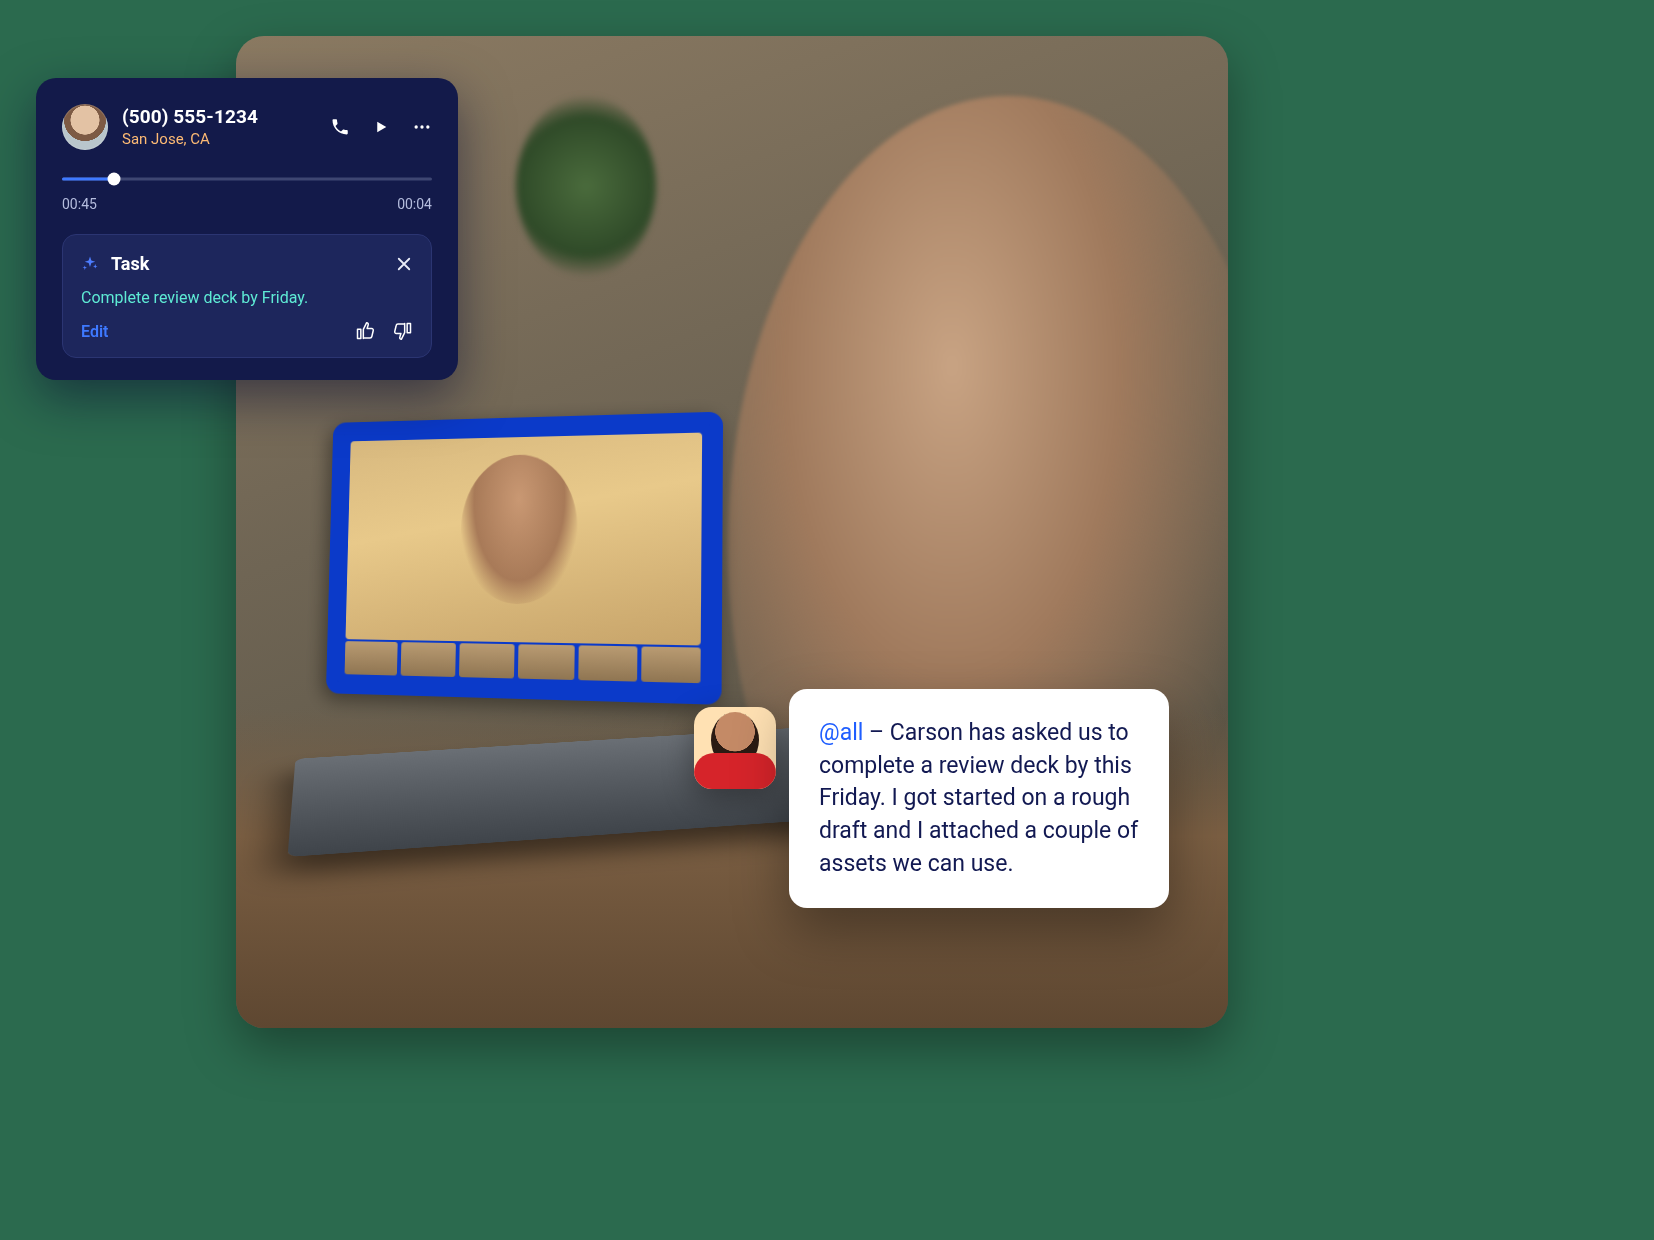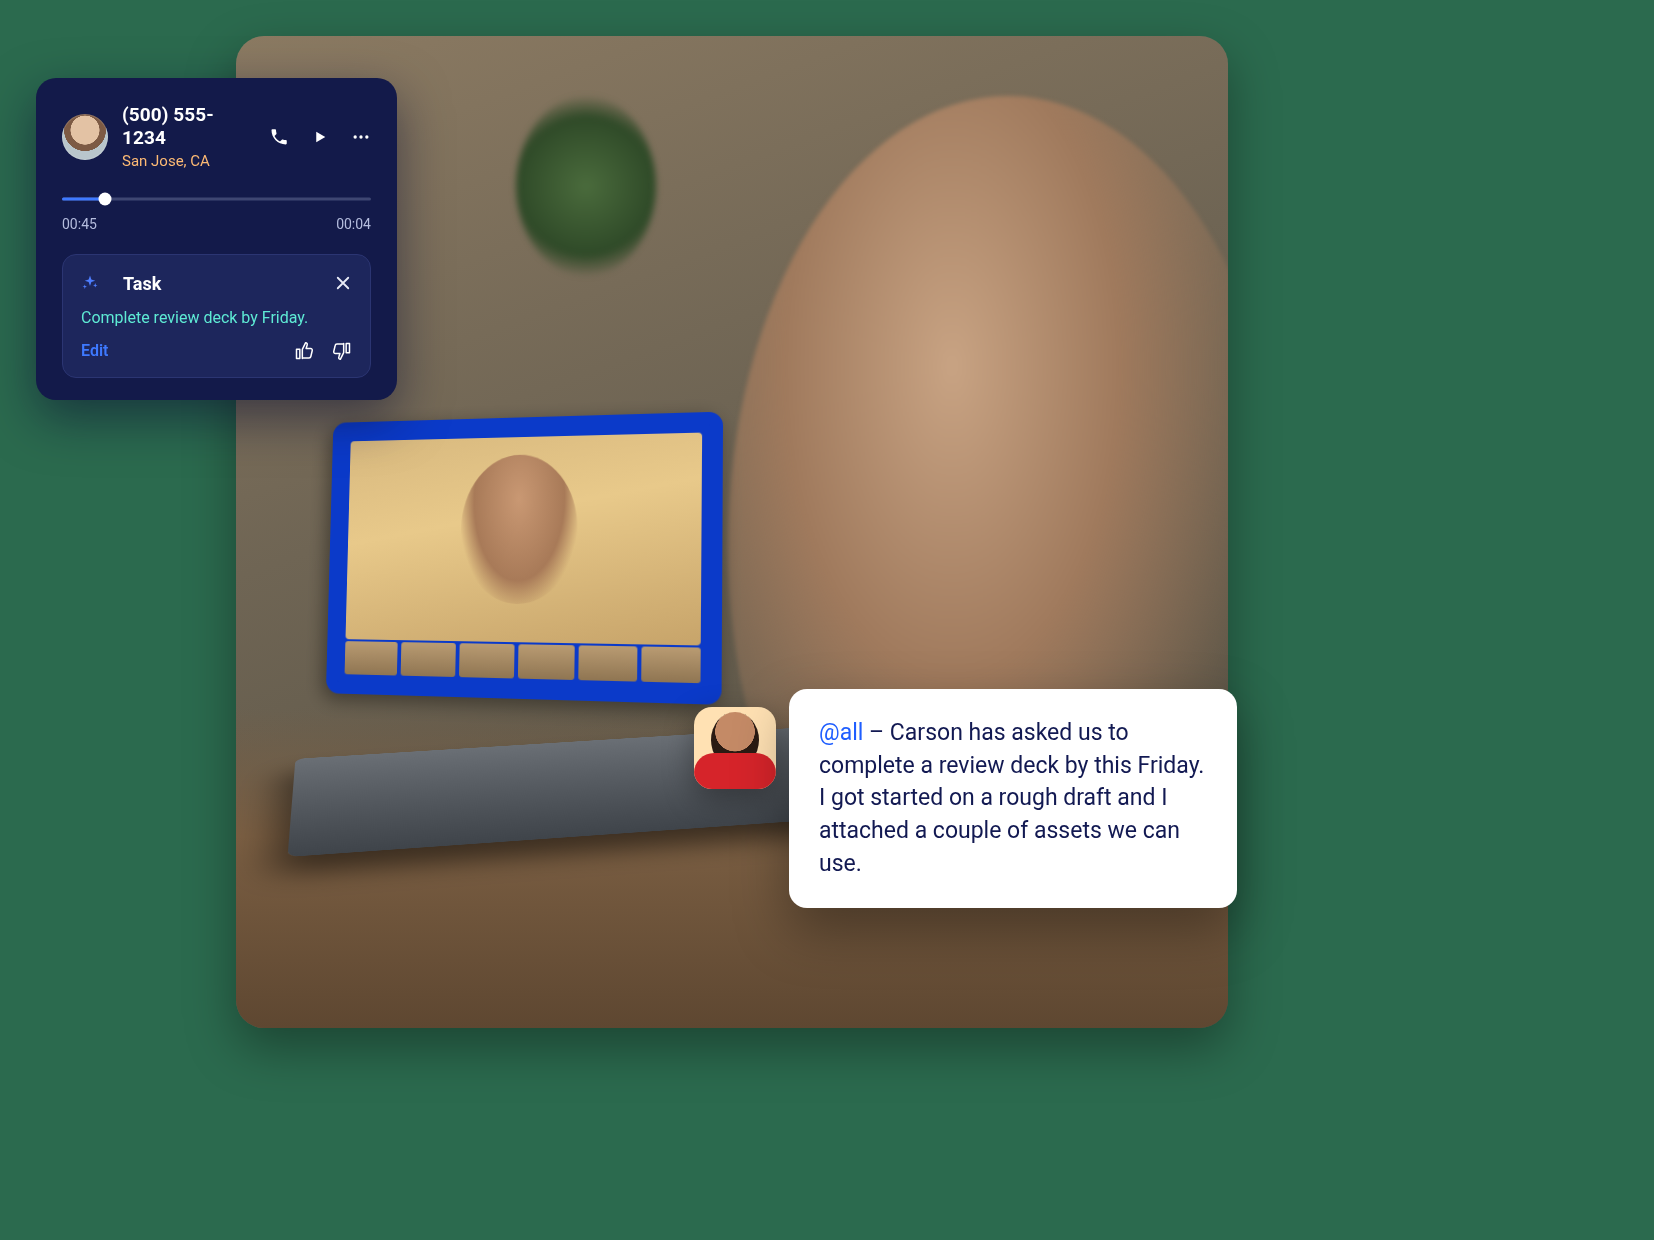--- a/index.html
+++ b/index.html
@@ -104,21 +104,21 @@
     left: 0; right: 0; bottom: 0;
     height: 320px;
     background: linear-gradient(180deg, rgba(122,94,66,0.0) 0%, #7a5e42 40%, #5e4731 100%);
   }
 
   
   .call-card {
     position: absolute;
     left: 36px;
     top: 78px;
-    width: 361px;
+    width: 422px;
     background: #131a4a;
     border-radius: 20px;
     padding: 26px 26px 22px 26px;
     color: #fff;
     box-shadow: 0 18px 50px rgba(10,15,50,0.55);
   }
   .call-head {
     display: flex;
     align-items: center;
     gap: 14px;
@@ -192,21 +192,21 @@
   .task-card {
     margin-top: 22px;
     background: #1d265c;
     border: 1px solid #2b3572;
     border-radius: 14px;
     padding: 18px 18px 16px 18px;
   }
   .task-head {
     display: flex;
     align-items: center;
-    gap: 24px;
+    gap: 12px;
   }
   .sparkle { color: #4d7dff; display: inline-flex; }
   .task-title {
     font-weight: 700;
     font-size: 18px;
     flex: 1;
   }
   .close-icon { color: #e8ebf7; cursor: pointer; display: inline-flex; }
   .task-body {
     margin-top: 14px;
@@ -259,21 +259,21 @@
     left: 0; right: 0; bottom: -6px;
     height: 42px;
     background: #d6242a;
     border-radius: 20px 20px 0 0;
   }
 
   .msg-bubble {
     position: absolute;
     left: 789px;
     top: 689px;
-    width: 448px;
+    width: 380px;
     background: #ffffff;
     border-radius: 18px;
     padding: 28px 30px;
     box-shadow: 0 22px 54px rgba(0,0,0,0.35);
   }
   .msg-text {
     font-size: 23px;
     line-height: 1.42;
     color: #121952;
     font-weight: 400;

